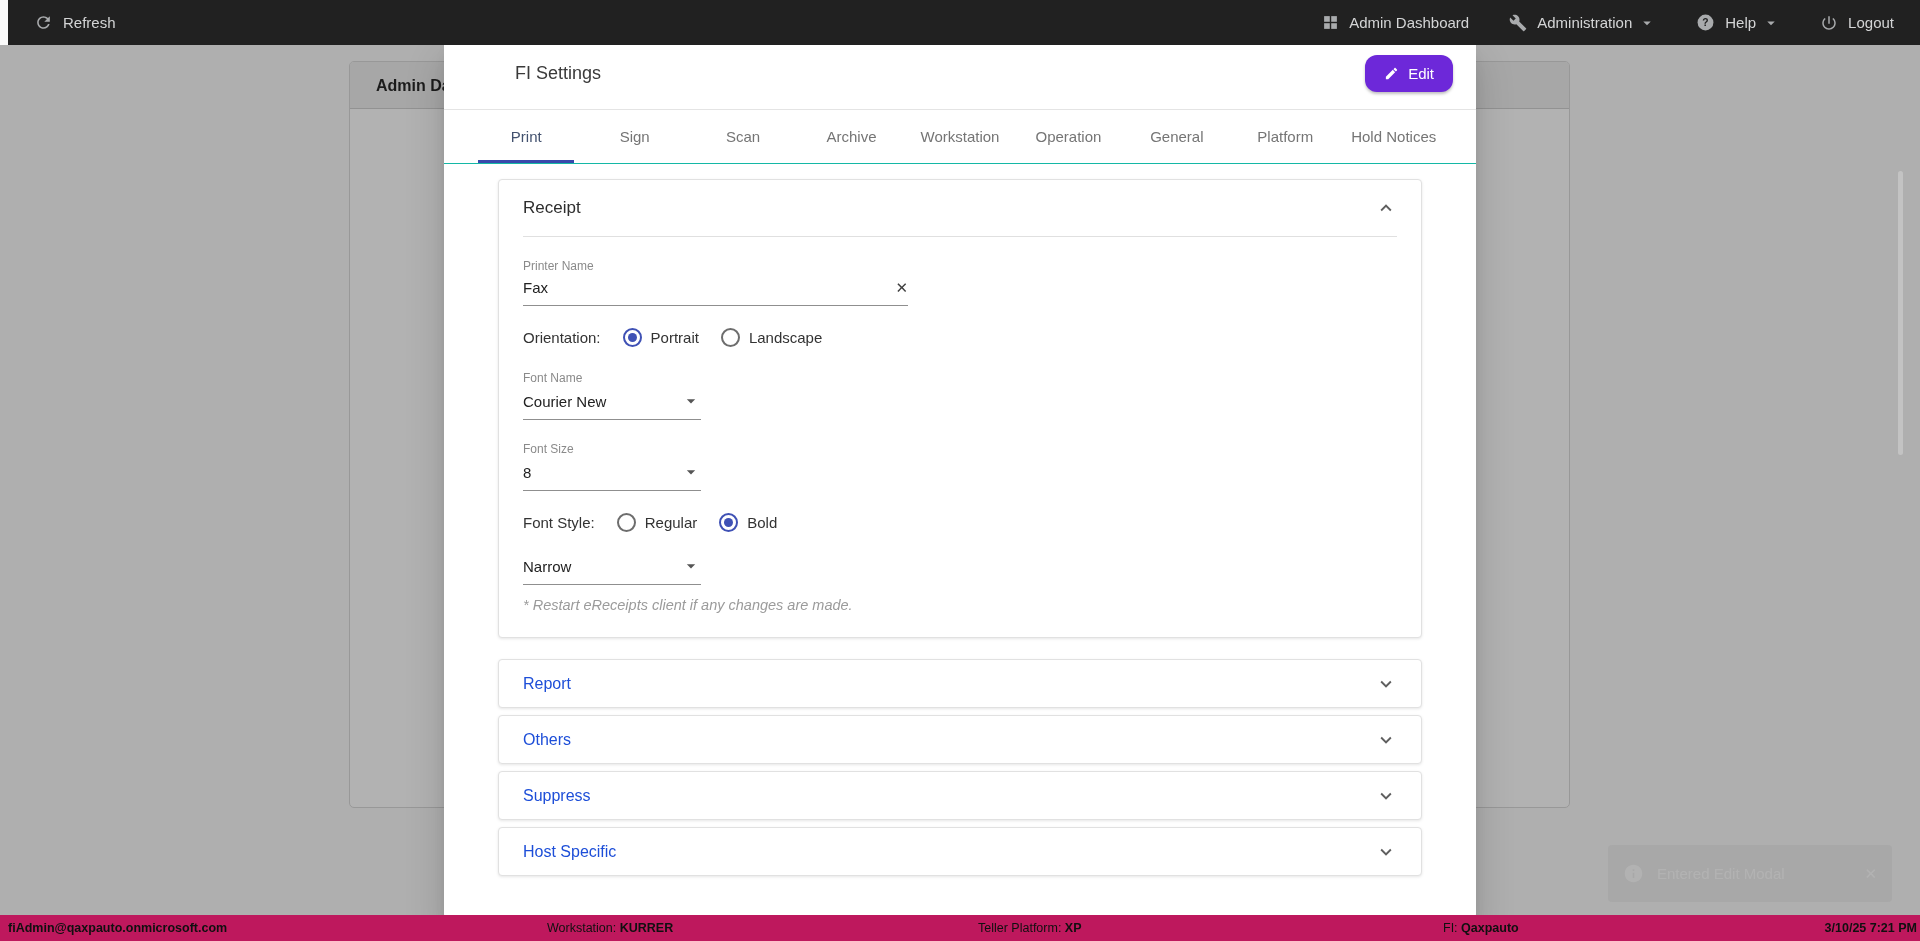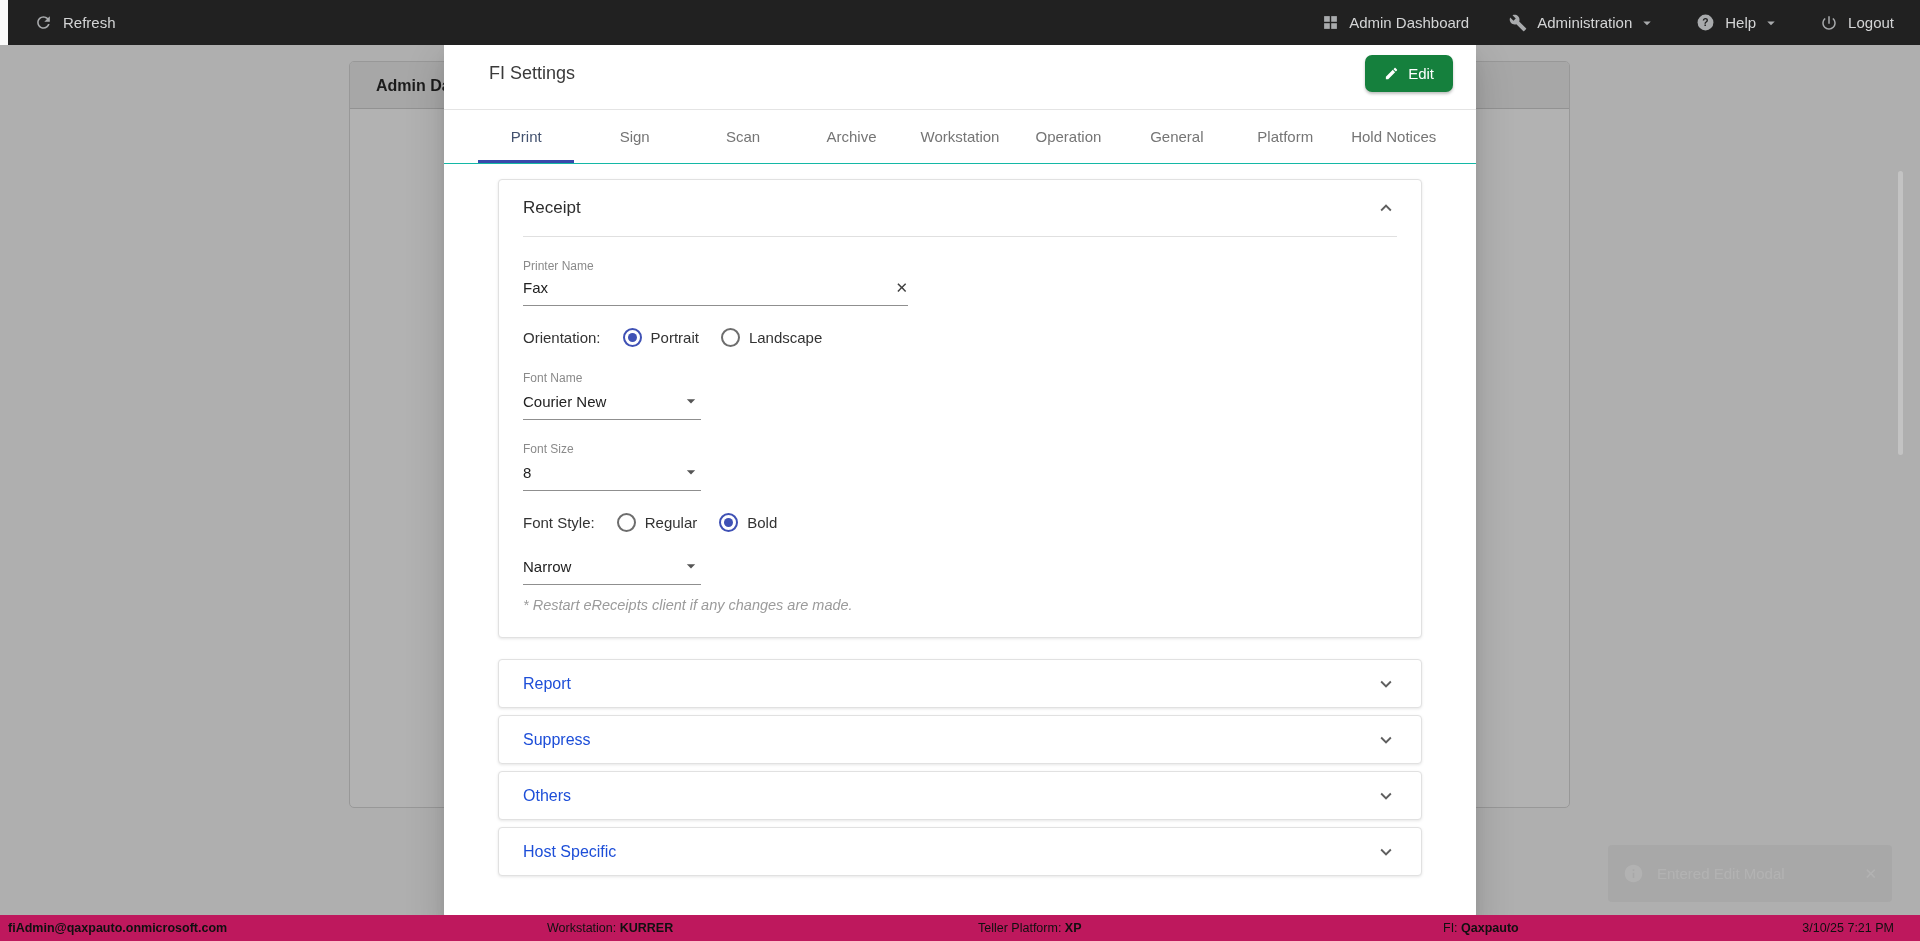--- a/index.html
+++ b/index.html
@@ -58,25 +58,25 @@
   }
 
   
   .modal {
     position: absolute; left: 50%; transform: translateX(-50%); top: 37px;
     width: 1032px; background: #ffffff; border-radius: 4px; z-index: 6;
     box-shadow: 0 11px 15px -7px rgba(0,0,0,.2), 0 24px 38px 3px rgba(0,0,0,.14);
   }
   .modal-header {
     display: flex; align-items: center; justify-content: space-between;
-    padding: 18px 23px 17px 45px; border-bottom: 1px solid #e4e4e4;
+    padding: 18px 23px 17px 71px; border-bottom: 1px solid #e4e4e4;
   }
   .modal-title { font-size: 18px; color: #3a3a3a; font-weight: 500; }
   .edit-btn {
-    background: #15803d; color: #ffffff; border: none; border-radius: 7px;
+    background: #6d28d9; color: #ffffff; border: none; border-radius: 12px;
     height: 37px; padding: 0 19px; font-size: 15px; font-family: inherit;
     display: flex; align-items: center; gap: 9px; cursor: pointer;
     box-shadow: 0 2px 3px rgba(0,0,0,.25);
   }
   .edit-btn svg { fill: #ffffff; }
 
   
   .tabs {
     display: flex; padding: 0 28px; border-bottom: 1px solid #14b8a6; height: 54px;
   }
@@ -142,21 +142,21 @@
   
   .statusbar {
     position: absolute; bottom: 0; left: 0; right: 0; height: 26px;
     background: #be185d; z-index: 10; font-size: 12.5px; color: #101010;
   }
   .sb-item { position: absolute; top: 0; line-height: 26px; white-space: nowrap; }
   .sb-user { left: 8px; font-weight: bold; }
   .sb-workstation { left: 547px; }
   .sb-platform { left: 978px; }
   .sb-fi { left: 1443px; }
-  .sb-time { right: 26px; font-weight: normal; }
+  .sb-time { right: 3px; font-weight: bold; }
   .sb-val { font-weight: bold; }
 </style>
 </head>
 <body>
 
 <div class="topbar">
   <div class="tb-item">
     <svg class="tb-icon" width="19" height="19" viewBox="0 0 24 24">
         <path d="M17.65 6.35C16.2 4.9 14.21 4 12 4c-4.42 0-7.99 3.58-7.99 8s3.57 8 7.99 8c3.73 0 6.84-2.55 7.73-6h-2.08c-.82 2.33-3.04 4-5.65 4-3.31 0-6-2.69-6-6s2.69-6 6-6c1.66 0 3.14.69 4.22 1.78L13 11h7V4l-2.35 2.35z"></path>
       </svg>
@@ -322,29 +322,29 @@
     <div class="panel collapsed">
       <div class="panel-header">
         <span>Report</span>
         <svg class="chev" width="22" height="22" viewBox="0 0 24 24">
             <path d="M7.41 8.59L12 13.17l4.59-4.58L18 10l-6 6-6-6 1.41-1.41z"></path>
           </svg>
       </div>
     </div>
     <div class="panel collapsed">
       <div class="panel-header">
+        <span>Others</span>
+        <svg class="chev" width="22" height="22" viewBox="0 0 24 24">
+            <path d="M7.41 8.59L12 13.17l4.59-4.58L18 10l-6 6-6-6 1.41-1.41z"></path>
+          </svg>
+      </div>
+    </div>
+    <div class="panel collapsed">
+      <div class="panel-header">
         <span>Suppress</span>
-        <svg class="chev" width="22" height="22" viewBox="0 0 24 24">
-            <path d="M7.41 8.59L12 13.17l4.59-4.58L18 10l-6 6-6-6 1.41-1.41z"></path>
-          </svg>
-      </div>
-    </div>
-    <div class="panel collapsed">
-      <div class="panel-header">
-        <span>Others</span>
         <svg class="chev" width="22" height="22" viewBox="0 0 24 24">
             <path d="M7.41 8.59L12 13.17l4.59-4.58L18 10l-6 6-6-6 1.41-1.41z"></path>
           </svg>
       </div>
     </div>
     <div class="panel collapsed">
       <div class="panel-header">
         <span>Host Specific</span>
         <svg class="chev" width="22" height="22" viewBox="0 0 24 24">
             <path d="M7.41 8.59L12 13.17l4.59-4.58L18 10l-6 6-6-6 1.41-1.41z"></path>

